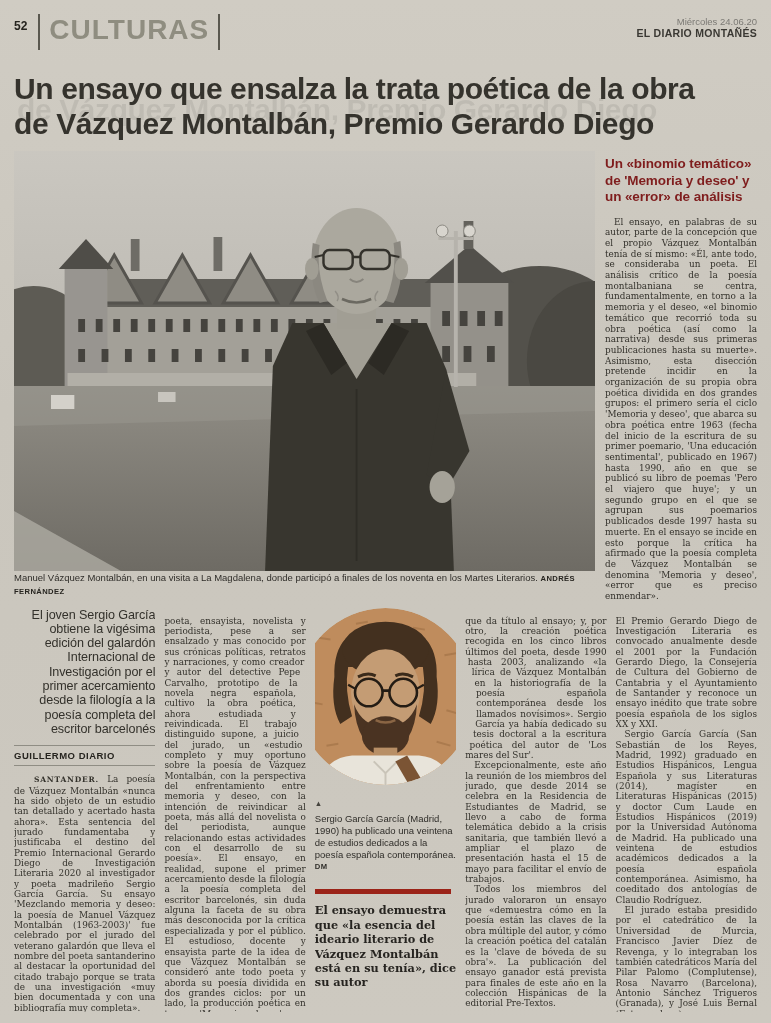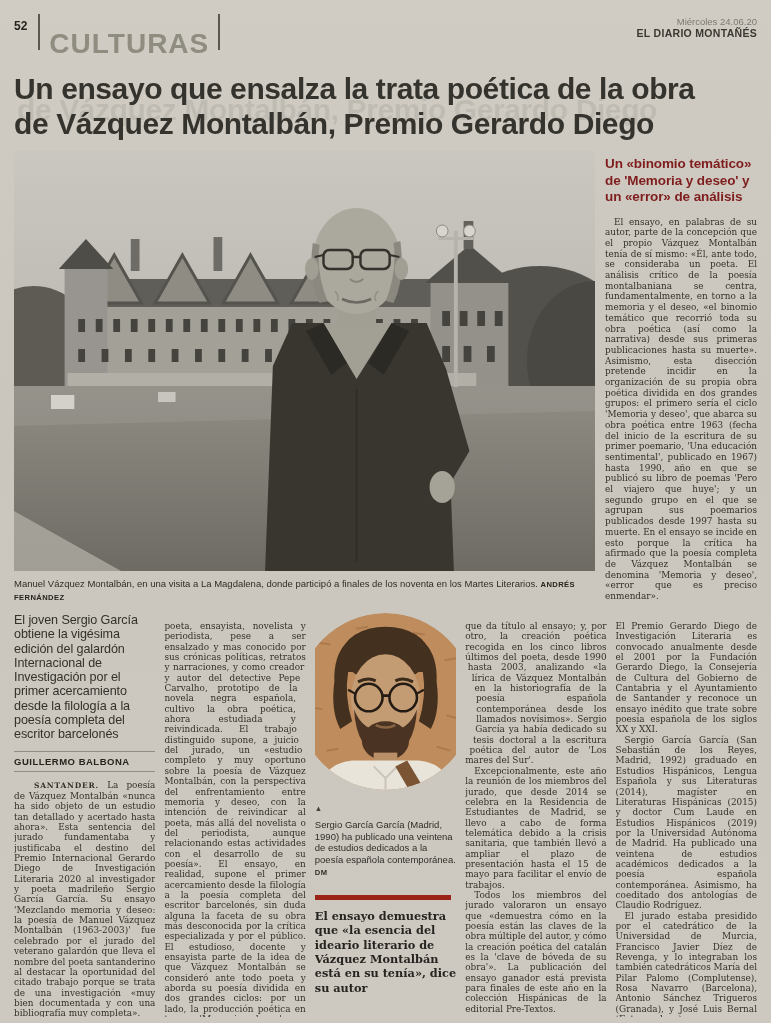--- a/index.html
+++ b/index.html
@@ -13,21 +13,21 @@
     position:relative;
   }
   .page { padding:10px 14px 0 14px; }
 
   
   .masthead { display:flex; align-items:flex-start; height:46px; }
   .page-number { font-weight:bold; font-size:12px; margin-top:9px; color:#26241f; }
   .mast-bar { width:2px; height:36px; background:#5a584f; margin:4px 9px 0 11px; }
   .section-label {
     font-weight:800; font-size:28px; letter-spacing:1px; line-height:36px;
-    color:#8f8d80; margin-top:16px; font-stretch:condensed;
+    color:#8f8d80; margin-top:2px; font-stretch:condensed;
   }
   .mast-bar2 { width:2px; height:36px; background:#5a584f; margin:4px 0 0 9px; }
   .mast-right { margin-left:auto; text-align:right; padding-top:6px; }
   .mast-date { font-size:9.5px; color:#7b7974; }
   .mast-paper { font-size:10.5px; font-weight:bold; color:#3a3833; letter-spacing:.3px; }
 
   
   .headline { position:relative; margin:15px 0 10px 0; }
   .headline-line {
     font-weight:800; font-size:30px; line-height:35px; letter-spacing:-.4px;
@@ -36,21 +36,21 @@
   .headline-ghost {
     position:absolute; top:22px; left:3px; z-index:1;
     font-weight:800; font-size:30px; letter-spacing:-.4px; font-stretch:condensed;
     color:#000; opacity:.07; pointer-events:none; white-space:nowrap;
   }
 
   
   .main-row { display:grid; grid-template-columns:1fr 152px; column-gap:10px; }
   .photo-frame { height:420px; background:#b9b6af; overflow:hidden; position:relative; }
   .photo-frame svg { display:block; width:100%; height:100%; }
-  .photo-caption { font-size:9.5px; line-height:12px; padding-top:7px; color:#2f2d29; }
+  .photo-caption { font-size:9.5px; line-height:12px; padding-top:1px; color:#2f2d29; }
   .photo-credit { font-weight:bold; font-size:7.6px; letter-spacing:.4px; color:#26241f; }
 
   .sidebar { padding-top:5px; }
   .sidebar-title {
     font-weight:700; font-size:13.5px; line-height:16.5px; color:#7f1d1d;
     margin-bottom:11px; font-stretch:condensed; letter-spacing:-.1px;
   }
   .serif-text {
     font-family:"DejaVu Serif","Liberation Serif",serif;
     font-size:8.9px; line-height:10.7px; text-align:justify;
@@ -58,21 +58,21 @@
   }
   .sidebar-body { height:382px; overflow:hidden; text-indent:9px; }
 
   
   .columns {
     display:grid; grid-template-columns:repeat(5,1fr); column-gap:9px;
     margin-top:9px; height:404px; overflow:hidden;
   }
   .col { overflow:hidden; }
 
-  .deck { font-size:12.6px; line-height:14.3px; color:#33312b; margin-bottom:9px; letter-spacing:-.1px; }
+  .deck { font-size:12.6px; line-height:14.3px; color:#33312b; margin-bottom:9px; letter-spacing:-.1px;text-align:right; }
   .byline-block { border-top:1px solid #8f8d84; border-bottom:1px solid #8f8d84; padding:4px 0 4px 0; margin-bottom:7px; }
   .byline { font-weight:bold; font-size:9.5px; letter-spacing:.5px; color:#26241f; }
 
   .body-text { font-size:8.9px; line-height:10.35px;margin-top:8px; }
   .body-text p + p { text-indent:9px; }
   .dateline { font-size:7.5px; font-weight:600; letter-spacing:.8px;padding-left:20px; }
 
   .curve-right { float:right; width:12px; height:182px; shape-outside:circle(91px at 93px 90px); }
   .curve-left  { float:left;  width:12px; height:182px; shape-outside:circle(91px at -80px 90px); }
 
@@ -248,21 +248,21 @@
       <div class="sidebar-title">Un «binomio temático» de 'Memoria y deseo' y un «error» de análisis</div>
       <p class="serif-text sidebar-body">El ensayo, en palabras de su autor, parte de la concepción que el propio Vázquez Montalbán tenía de sí mismo: «Él, ante todo, se consideraba un poeta. El análisis crítico de la poesía montalbaniana se centra, fundamentalmente, en torno a la memoria y el deseo, «el binomio temático que recorrió toda su obra poética (así como la narrativa) desde sus primeras publicaciones hasta su muerte». Asimismo, esta disección pretende incidir en la organización de su propia obra poética dividida en dos grandes grupos: el primero sería el ciclo 'Memoria y deseo', que abarca su obra poética entre 1963 (fecha del inicio de la escritura de su primer poemario, 'Una educación sentimental', publicado en 1967) hasta 1990, año en que se publicó su libro de poemas 'Pero el viajero que huye'; y un segundo grupo en el que se agrupan sus poemarios publicados desde 1997 hasta su muerte. En el ensayo se incide en esto porque la crítica ha afirmado que la poesía completa de Vázquez Montalbán se denomina 'Memoria y deseo', «error que es preciso enmendar».</p>
     </aside>
   </div>
 
   <div class="columns">
 
     <div class="col">
       <div class="deck">El joven Sergio García obtiene la vigésima edición del galardón Internacional de Investigación por el primer acercamiento desde la filología a la poesía completa del escritor barcelonés</div>
       <div class="byline-block">
-        <div class="byline">GUILLERMO BALBONA</div>
+        <div class="byline">GUILLERMO DIARIO</div>
       </div>
       <div class="serif-text body-text">
         <p><span class="dateline">SANTANDER.</span> <span>La poesía de Vázquez Montalbán «nunca ha sido objeto de un estudio tan detallado y acertado hasta ahora». Esta sentencia del jurado fundamentaba y justificaba el destino del Premio Internacional Gerardo Diego de Investigación Literaria 2020 al investigador y poeta madrileño Sergio García García. Su ensayo 'Mezclando memoria y deseo: la poesía de Manuel Vázquez Montalbán (1963-2003)' fue celebrado por el jurado del veterano galardón que lleva el nombre del poeta santanderino al destacar la oportunidad del citado trabajo porque se trata de una investigación «muy bien documentada y con una bibliografía muy completa».</span></p>
 
       </div>
     </div>
 
     <div class="col">
       <div class="serif-text body-text">
         <div class="curve-right"></div>

